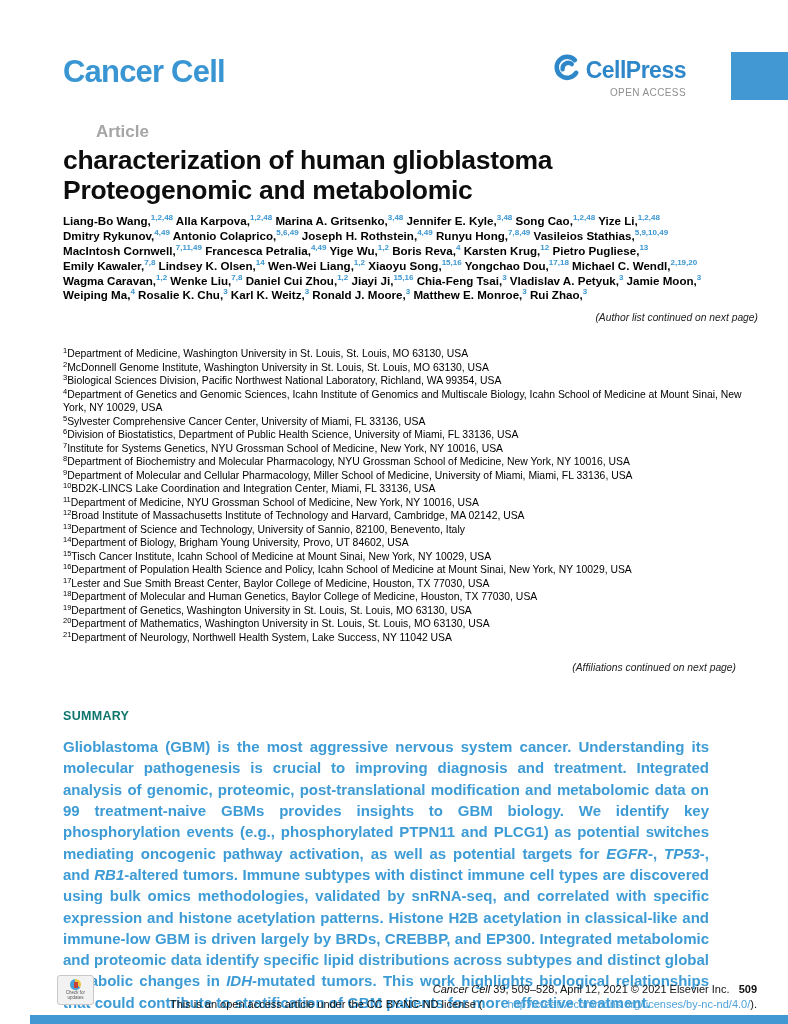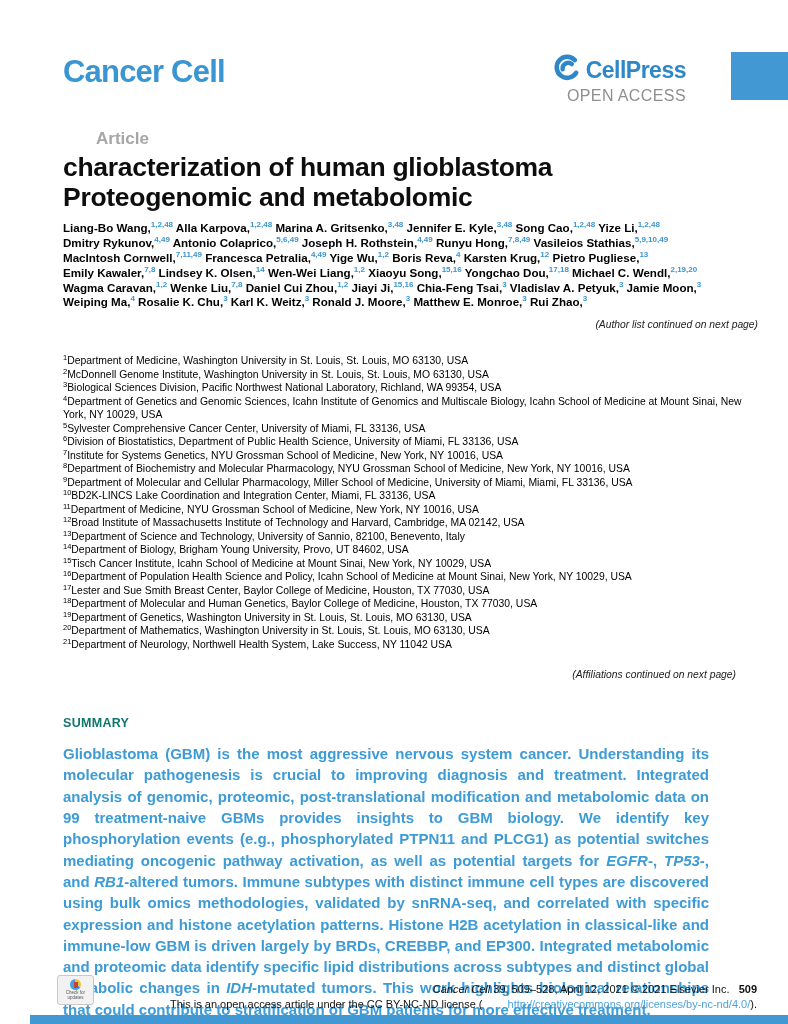--- a/index.html
+++ b/index.html
@@ -6,21 +6,21 @@
   html,body { width:788px; height:1024px; background:#ffffff; font-family:"Liberation Sans", sans-serif; color:#000; }
   .page { position:relative; width:788px; height:1024px; overflow:hidden; }
   .content { padding:0 30px 0 63px; }
 
   
   .header { display:flex; justify-content:space-between; align-items:flex-start; padding-top:54px; }
   .journal-title { font-size:31px; font-weight:bold; color:#3A96D2; letter-spacing:-0.8px; }
   .cellpress { text-align:right; margin-right:72px; }
   .cp-row { display:flex; align-items:center; justify-content:space-between; gap:5px; }
   .cp-name { font-size:23px; font-weight:bold; color:#2E87C8; letter-spacing:-0.5px; }
-  .open-access { font-size:16px; color:#8f8f8f; letter-spacing:0.4px; margin-top:1px; }
+  .open-access { font-size:10px; color:#8f8f8f; letter-spacing:0.4px; margin-top:1px; }
   .cover-square { position:absolute; top:52px; right:0; width:57px; height:48px; background:#4198D3; }
 
   
   .kicker { margin-top:24px; font-size:17px; font-weight:bold; color:#A6A6A6;margin-left:33px; }
   .title { margin-top:4px; font-size:26.5px; font-weight:bold; line-height:1.12; color:#0d0d0d; letter-spacing:-0.3px; }
 
   
   .authors { margin-top:9px; font-size:11.6px; font-weight:bold; line-height:14.8px; }
   .authors sup { color:#3A96D2; font-size:8px; line-height:0; }
   .meta-note { text-align:right; font-style:italic; font-size:10.3px; color:#222; }

